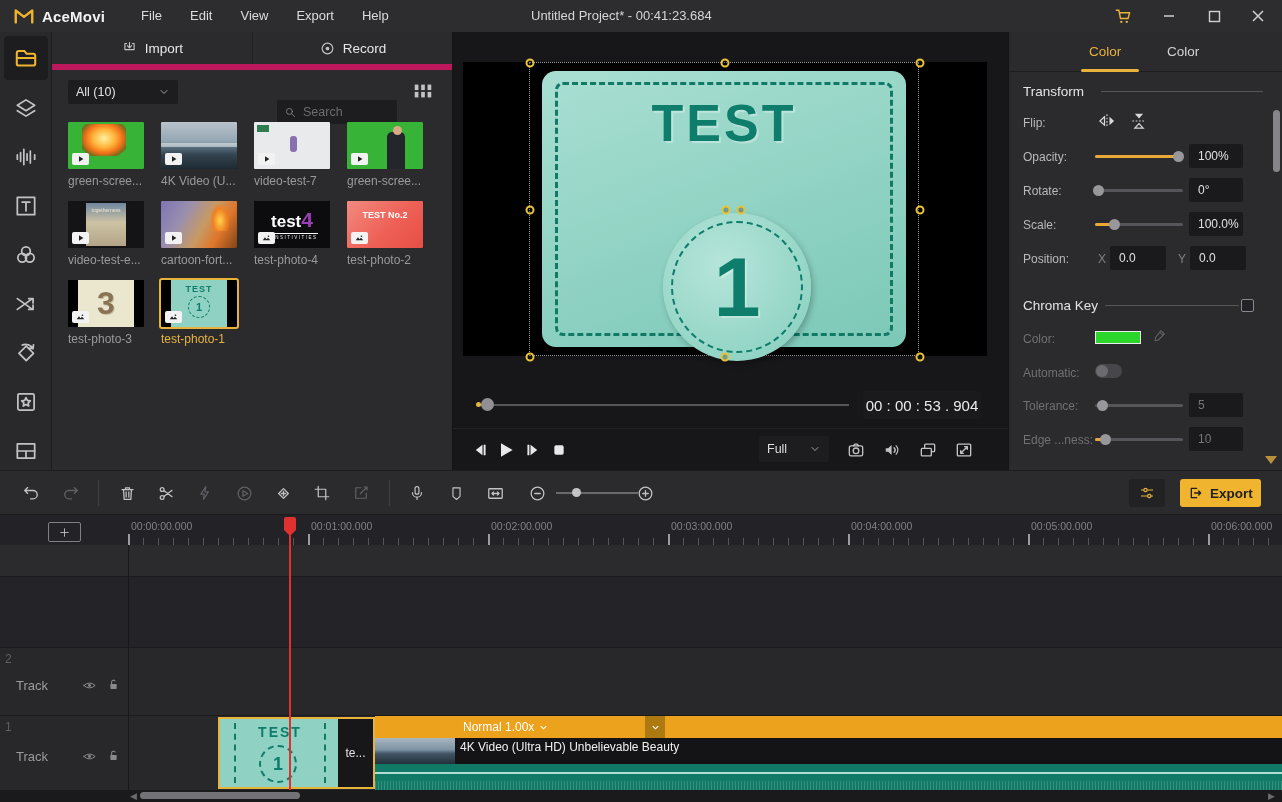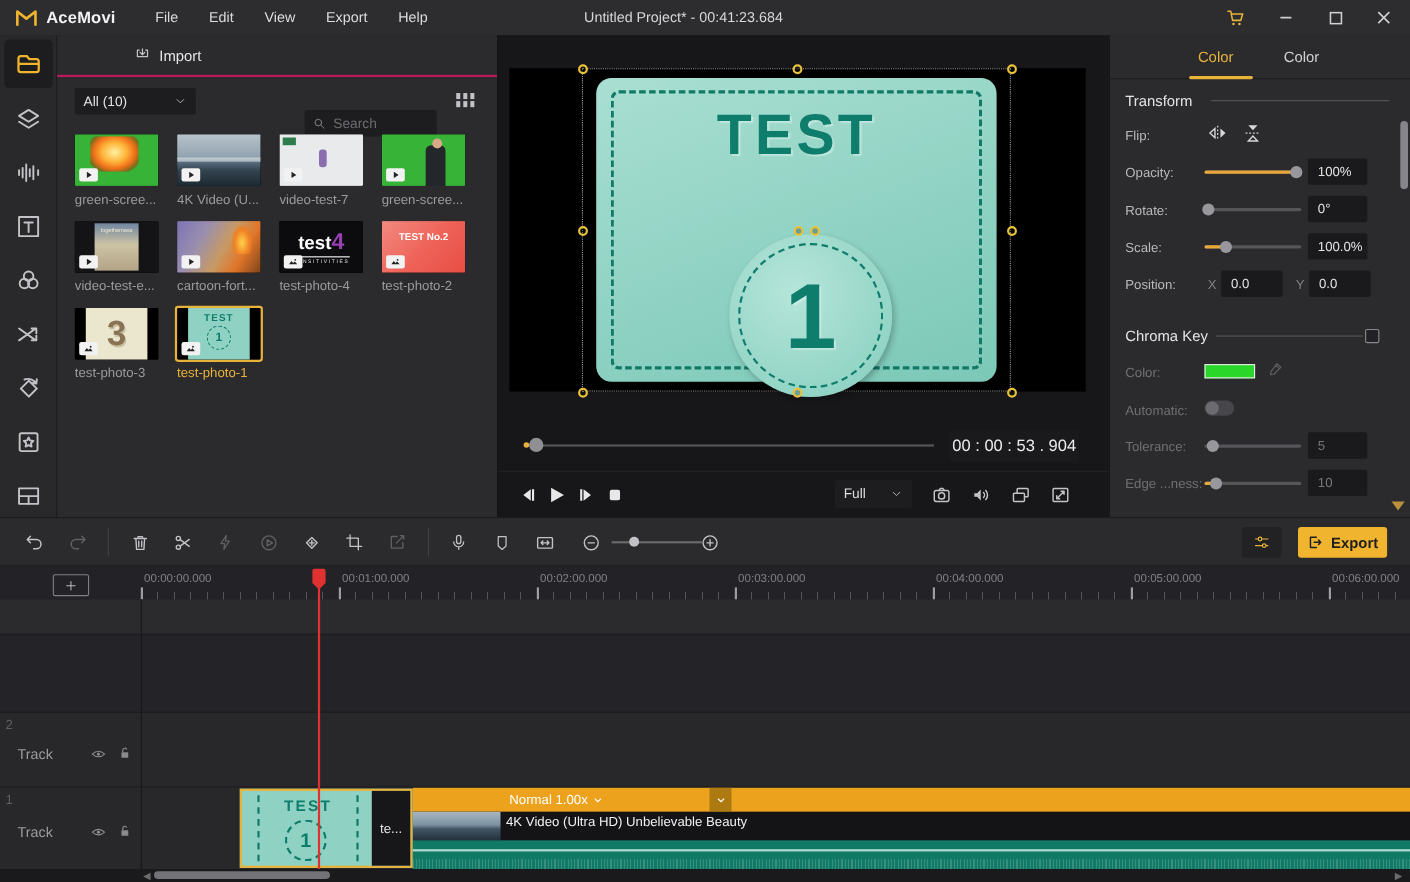--- a/index.html
+++ b/index.html
@@ -22,21 +22,21 @@
   .win-title { position:absolute; left:531px; top:0; line-height:32px; font-size:13px; color:#d6d6d6; }
   .tb-btn { position:absolute; top:0; width:34px; height:32px; display:flex; align-items:center; justify-content:center; }
 
   
   .sidebar { position:absolute; left:0; top:32px; width:52px; height:438px; background:#29292c; border-right:1px solid #1c1c1e; }
   .side-item { width:52px; height:48px; display:flex; align-items:center; justify-content:center; margin-top:1px; }
   .side-item.sel { background:#1d1d1f; border-radius:4px; width:44px; margin:4px; height:44px; }
 
   
   .media { position:absolute; left:52px; top:32px; width:400px; height:438px; background:#2b2b2e; }
-  .media-tabs { position:absolute; left:0; top:0; width:400px; height:38px; border-bottom:2px solid #be185d; display:flex; }
+  .media-tabs { position:absolute; left:0; top:0; width:400px; height:38px; border-bottom:6px solid #be185d; display:flex; }
   .media-tab { width:200px; display:flex; align-items:center; justify-content:center; gap:7px; font-size:13.5px; color:#e6e6e6; }
   .media-tab + .media-tab { border-left:1px solid #202023; }
   .filter-row { position:absolute; left:0; top:38px; width:400px; height:44px; }
   .dd-all { position:absolute; left:16px; top:10px; width:110px; height:24px; background:#1d1d20; border-radius:2px; display:flex; align-items:center; padding:0 8px; font-size:12.5px; color:#e2e2e2; }
   .dd-all svg { margin-left:auto; }
   .searchbox { position:absolute; left:225px; top:10px; width:120px; height:24px; background:#1d1d20; border-radius:2px; display:flex; align-items:center; padding:0 7px; gap:6px;margin-top:20px; }
   .searchbox input { background:transparent; border:none; outline:none; color:#cfcfcf; font-size:12.5px; width:80px; font-family:inherit; }
   .searchbox input::placeholder { color:#6c6c70; }
   .gridbtn { position:absolute; left:360px; top:10px; }
   .thumb-grid { position:absolute; left:16px; top:90px; display:grid; grid-template-columns:repeat(4,76px); column-gap:17px; row-gap:13px; }
@@ -284,20 +284,29 @@
     <div class="media-tabs">
       <div class="media-tab">
         <span>
             <svg width="17" height="17" viewBox="0 0 24 24" class="ico">
               <path d="M8 5 H5.5 v8.5 h13 V5 H16"></path>
               <path d="M12 3.5 v7.5 M12 11 l-3-3 M12 11 l3-3"></path>
             </svg>
           </span>
         <span>Import</span>
       </div>
+      <div class="media-tab">
+        <span>
+            <svg width="17" height="17" viewBox="0 0 24 24">
+              <circle cx="12" cy="12" r="7.5" fill="none" stroke="#c3c3c7" stroke-width="1.6"></circle>
+              <circle cx="12" cy="12" r="2.6" fill="#c3c3c7"></circle>
+            </svg>
+          </span>
+        <span>Record</span>
+      </div>
     </div>
     <div class="filter-row">
       <div class="dd-all">
         <span>All (10)</span>
         <svg width="12" height="12" viewBox="0 0 24 24" class="ico">
             <path d="M6 9 l6 6 6-6"></path>
           </svg>
       </div>
       <div class="searchbox">
         <svg width="13" height="13" viewBox="0 0 24 24" class="ico" style="stroke:#87878b">

